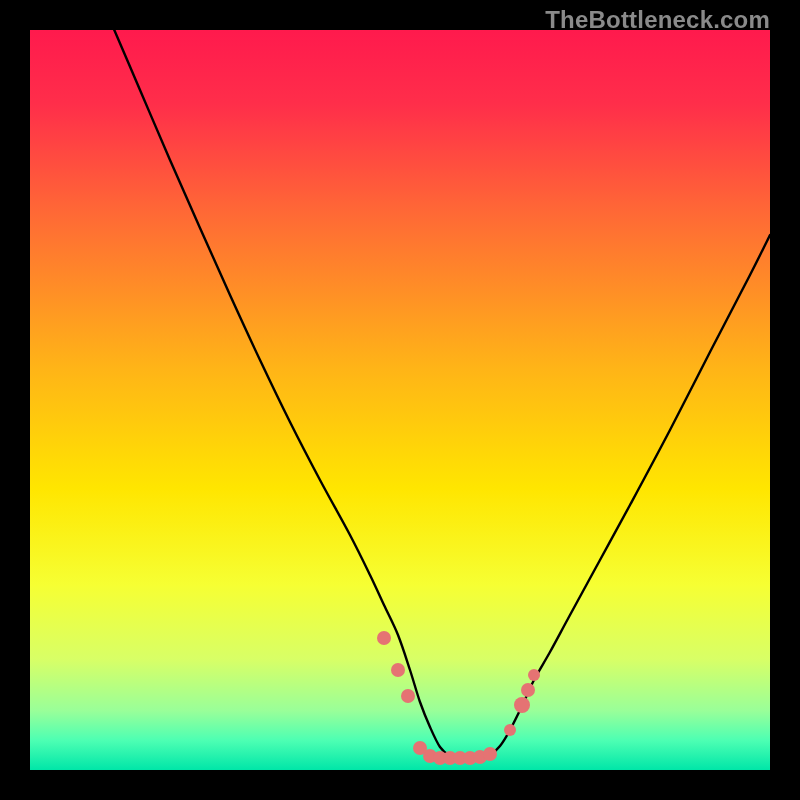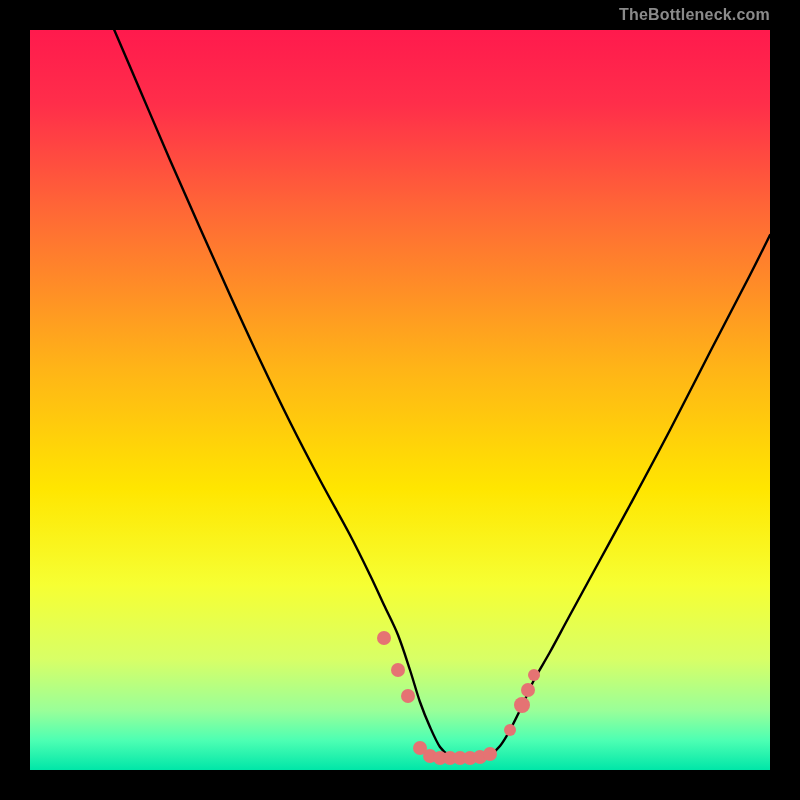--- a/index.html
+++ b/index.html
@@ -31,21 +31,21 @@
     left: 0;
     top: 0;
     width: 100%;
     height: 100%;
   }
   .attribution {
     position: absolute;
     top: 6px;
     right: 30px;
     color: #8a8a8a;
-    font-size: 16px;
+    font-size: 24px;
     font-weight: 600;
     letter-spacing: 0.2px;
   }
 </style>
 </head>
 <body>
 
 <div class="attribution">TheBottleneck.com</div>
 
 <div class="frame">

